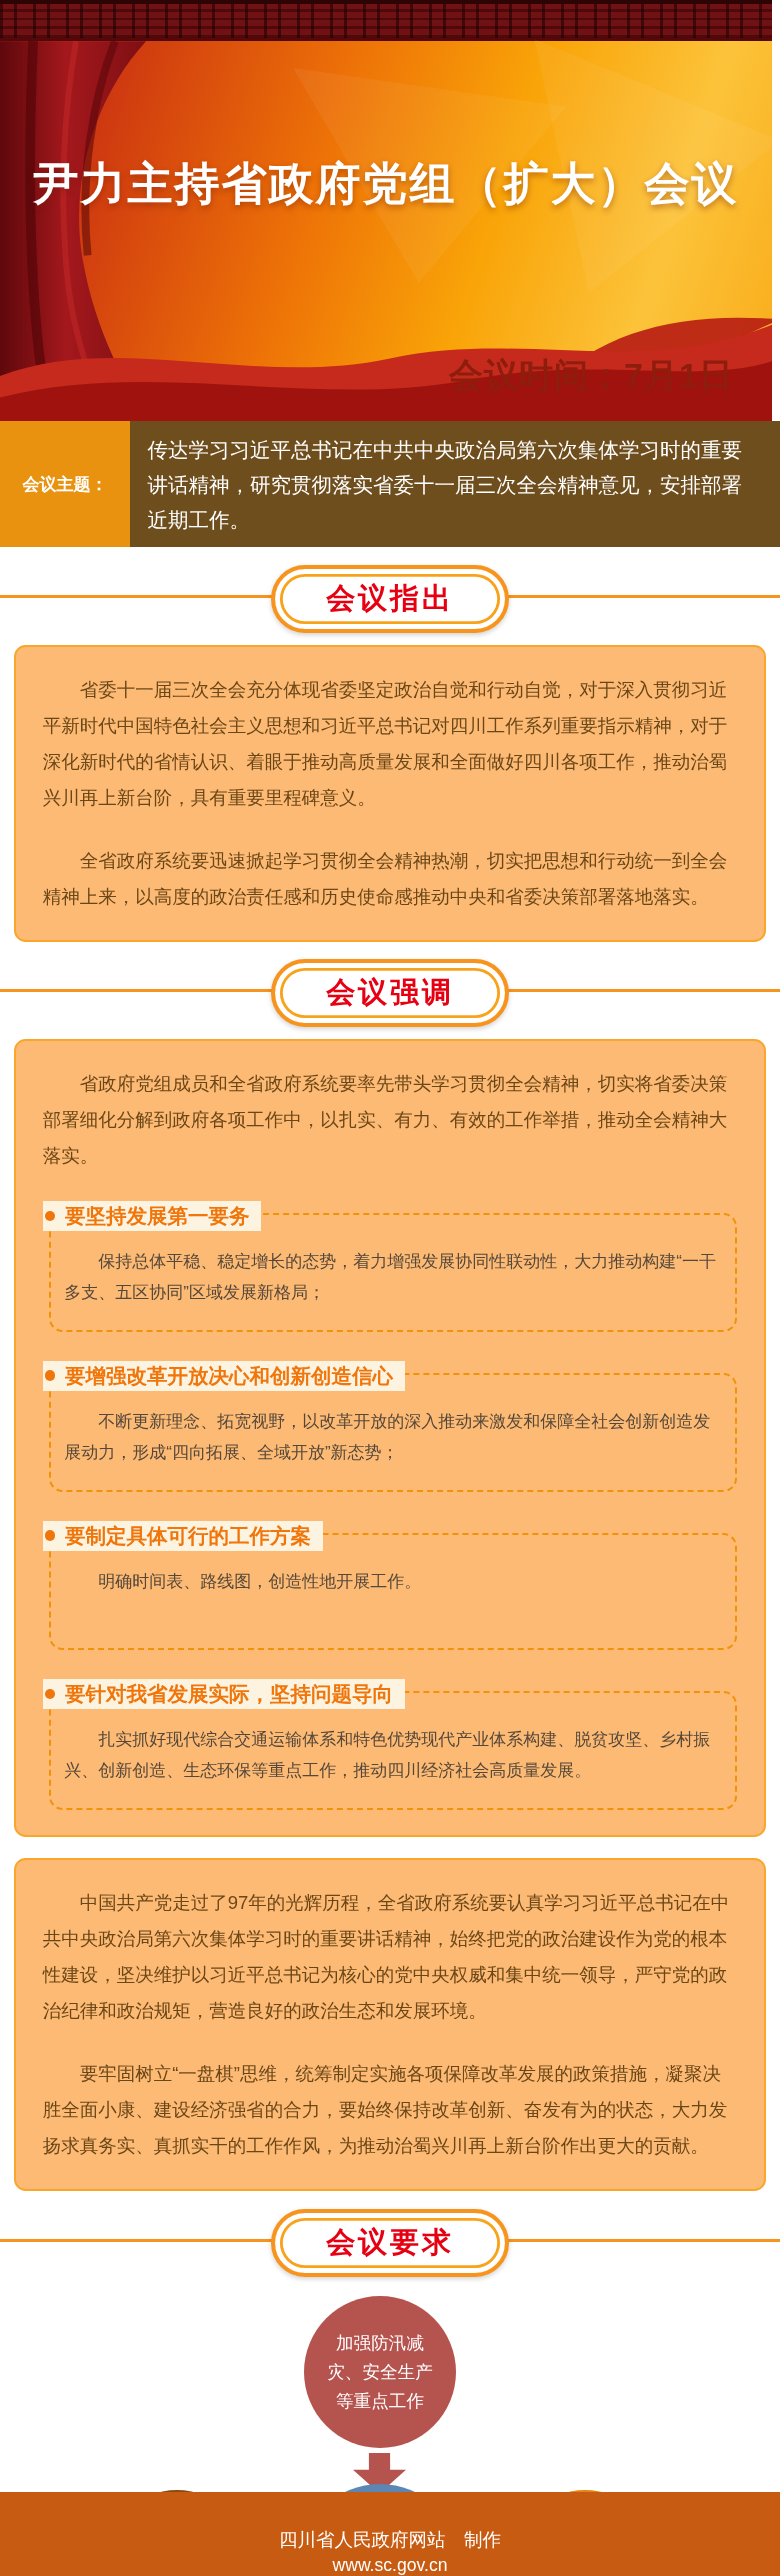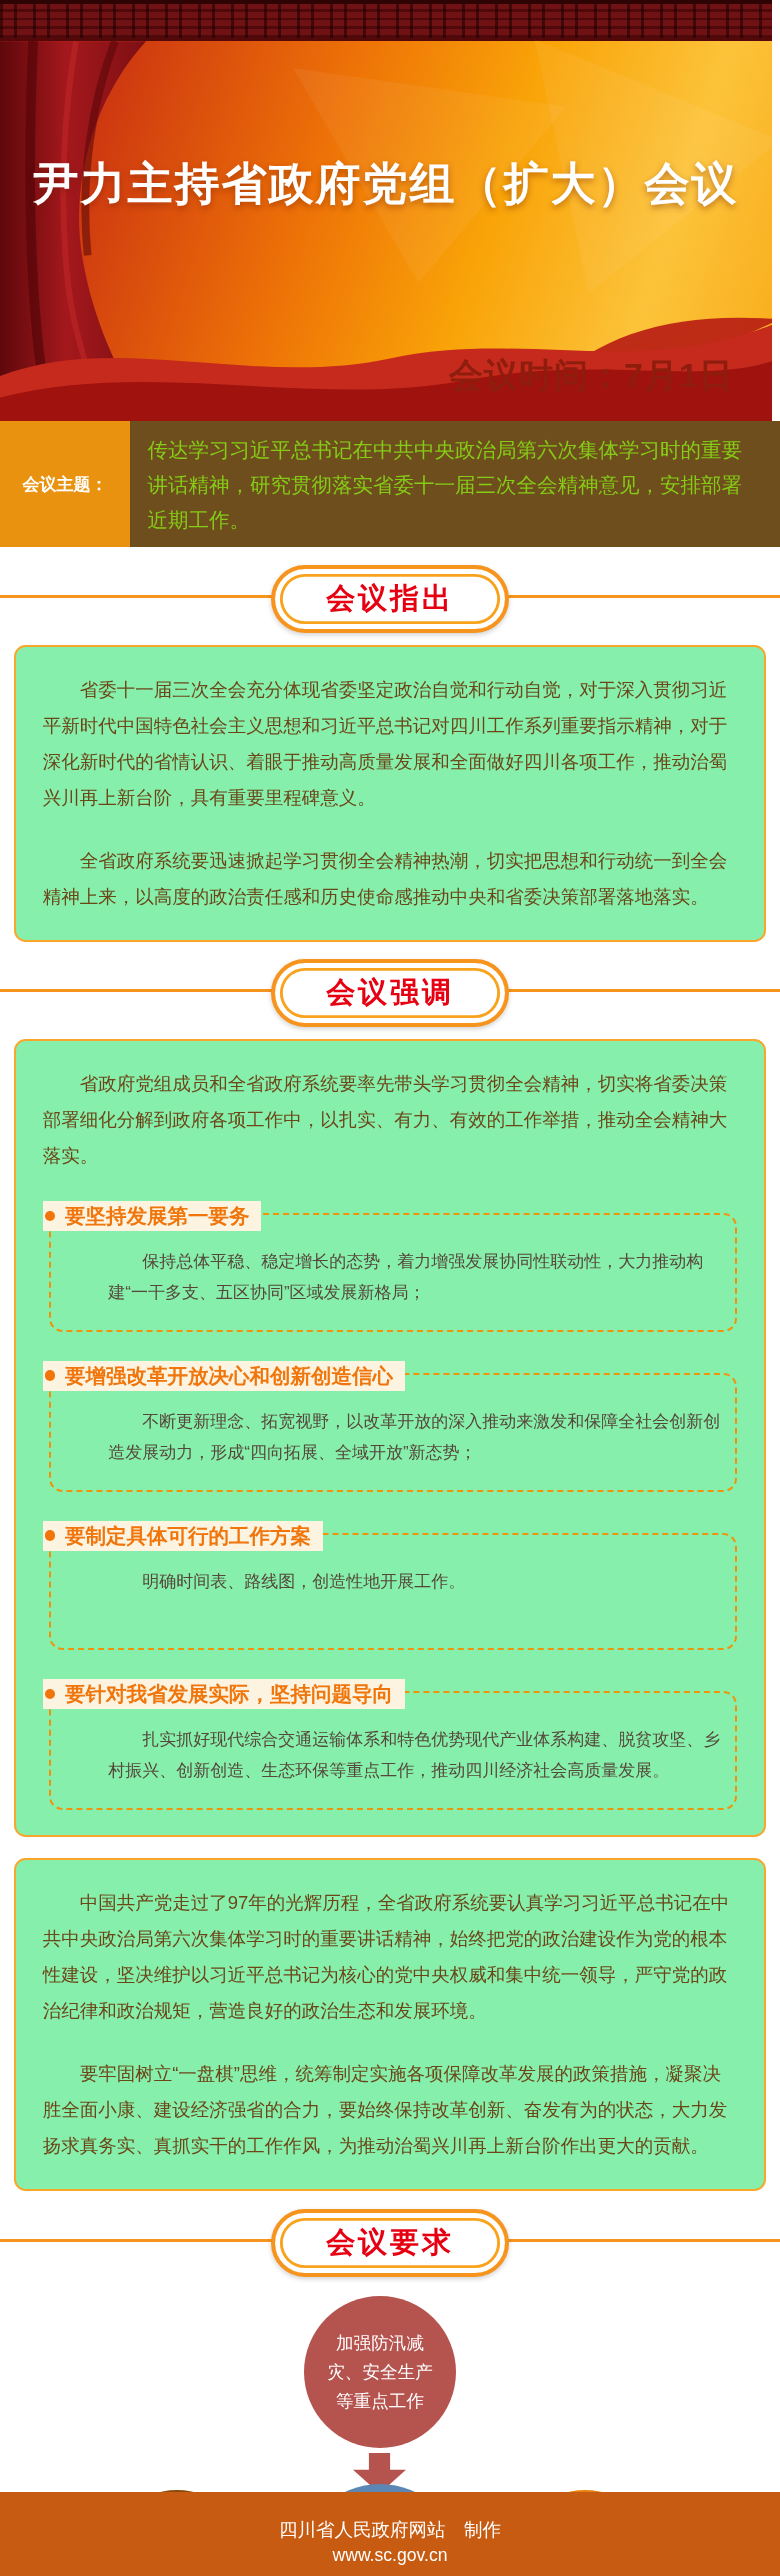--- a/index.html
+++ b/index.html
@@ -24,49 +24,49 @@
   .header-title { position:absolute; left:0; right:0; top:154px; text-align:center;
     color:#ffffff; font-size:45px; font-weight:bold; letter-spacing:2px;
     text-shadow:0 2.9px 5.9px rgba(120,30,0,.45); }
   .meeting-time { position:absolute; left:449px; top:353px; color:#8f1d0e;
     font-size:34px; font-weight:bold; letter-spacing:1px; }
 
   
   .topic-bar { display:flex; width:780px; min-height:93px; }
   .topic-label { flex:0 0 130px; background:#e8920f; color:#ffffff; font-size:17px; font-weight:bold;
     display:flex; align-items:center; justify-content:center; }
-  .topic-text { flex:1; background:#6f4e1e; color:#84cc16; font-size:20.5px; line-height:35px;
+  .topic-text { flex:1; background:#6f4e1e; color:#ffffff; font-size:20.5px; line-height:35px;
     padding:10.7px 21.5px 10.7px 17.6px; display:flex; align-items:center; }
 
   
   .section-head { position:relative; height:62px; margin:17.6px 0; }
   .section-head .rule { position:absolute; left:0; right:0; top:30px; height:2.9px; background:#f7941d; }
   .section-head .pill { position:absolute; left:50%; top:0; transform:translateX(-50%);
     min-width:238px; height:68px; background:#ffffff; border:4.9px solid #f7941d; border-radius:39px;
     box-shadow:inset 0 0 0 4.9px #ffffff, inset 0 0 0 7.8px #f9a21c, 0 2px 4.9px rgba(0,0,0,.18);
     display:flex; align-items:center; justify-content:center; }
   .section-head .pill span { color:#e60012; font-size:29px; font-weight:bold; letter-spacing:2.9px; }
 
   
-  .content-box { margin:0 13.7px; background:#86efac; border:2px solid #f8a72c; border-radius:11.7px;
+  .content-box { margin:0 13.7px; background:#fdba74; border:2px solid #f8a72c; border-radius:11.7px;
     padding:25px 27px; color:#6b4718; font-size:18.5px; }
   .content-box p.para { text-indent:2em; line-height:36px; margin-bottom:27px; }
   .content-box p.para:last-child { margin-bottom:0; }
 
   
   .bullet-grid { display:grid; grid-template-columns:1fr; column-gap:25px; row-gap:29px; margin-top:9.8px; }
   .bullet { position:relative; }
   .bullet-head { position:relative; z-index:2; display:inline-block; background:#fcf3e1;
     color:#f0750a; font-size:20.5px; font-weight:bold; line-height:30px;
     padding-left:22.4px; padding-right:11.7px; }
   .bullet-head::before { content:""; position:absolute; left:2px; top:9.8px; width:10.7px; height:10.7px;
     border-radius:50%; background:#f0750a; }
   .bullet-box { position:relative; z-index:1; border:2px dashed #f0920a; border-radius:13.7px;
     margin-top:-17.6px; margin-left:5.9px; padding:31px 11.7px 21.5px 13.7px; min-height:117px; }
-  .bullet-box p { text-indent:2em; font-size:17px; line-height:31px; color:#55483a;margin-left:44px; }
+  .bullet-box p { text-indent:2em; font-size:17px; line-height:31px; color:#55483a; }
 
   
   .diagram { position:relative; width:780px; height:597px; }
   .circ { position:absolute; border-radius:50%; color:#ffffff; text-align:center;
     display:flex; align-items:center; justify-content:center; padding:0 15.6px; font-size:17.6px; line-height:29px; }
   .c-top    { left:304px; top:7.8px;   width:152px; height:152px; background:#b5534f; }
   .c-left   { left:103px; top:201px; width:148px; height:148px; background:#8a4a0f; }
   .c-center { left:300px; top:195px; width:160px; height:160px; background:#5c87b5; font-size:18.5px; }
   .c-right  { left:511px; top:201px; width:148px; height:148px; background:#e8830d; }
   .arrow { position:absolute; }
@@ -74,21 +74,21 @@
     clip-path:polygon(30% 0,70% 0,70% 42%,100% 42%,50% 100%,0 42%,30% 42%); }
   .a-right { left:258px; top:252px; width:43px; height:47px; background:#8a4a0f;
     clip-path:polygon(0 30%,52% 30%,52% 0,100% 50%,52% 100%,52% 70%,0 70%); }
   .a-left  { left:466px; top:252px; width:43px; height:47px; background:#e8830d;
     clip-path:polygon(100% 30%,48% 30%,48% 0,0 50%,48% 100%,48% 70%,100% 70%); }
   .a-up    { left:353px; top:357px; width:53px; height:41px; background:#f19249;
     clip-path:polygon(50% 0,100% 58%,70% 58%,70% 100%,30% 100%,30% 58%,0 58%); }
 
   
   .footer { position:absolute; left:0; right:0; bottom:0; height:84px; background:#c75b12;
-    color:#ffffff; text-align:center; padding-top:24px; }
+    color:#ffffff; text-align:center; padding-top:34px; }
   .footer .credit { font-size:18.5px; line-height:27px; white-space:pre-wrap; }
   .footer .url { font-size:17.6px; line-height:25px; }
 </style>
 </head>
 <body>
 
 <div class="page">
 
   <div class="header">
     <div class="header-pattern"></div>

